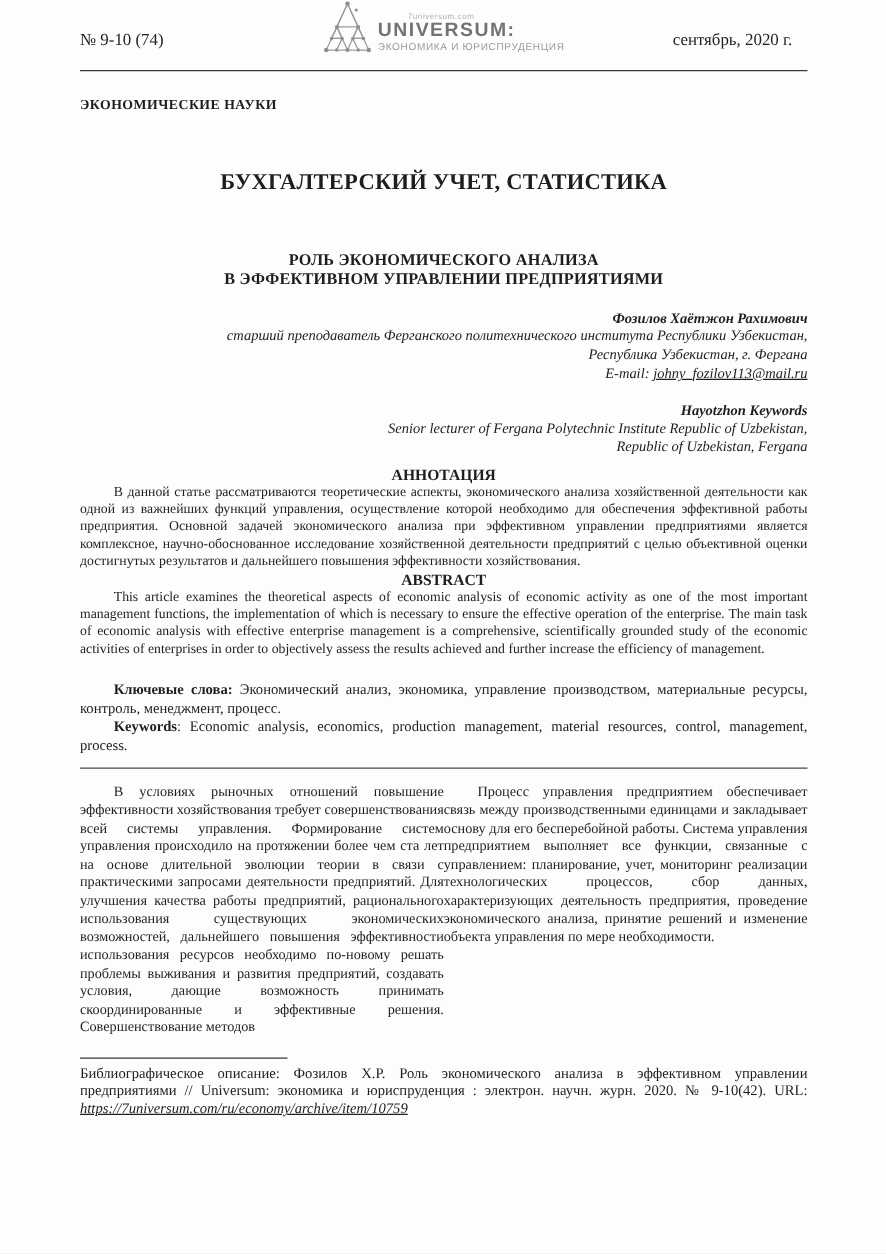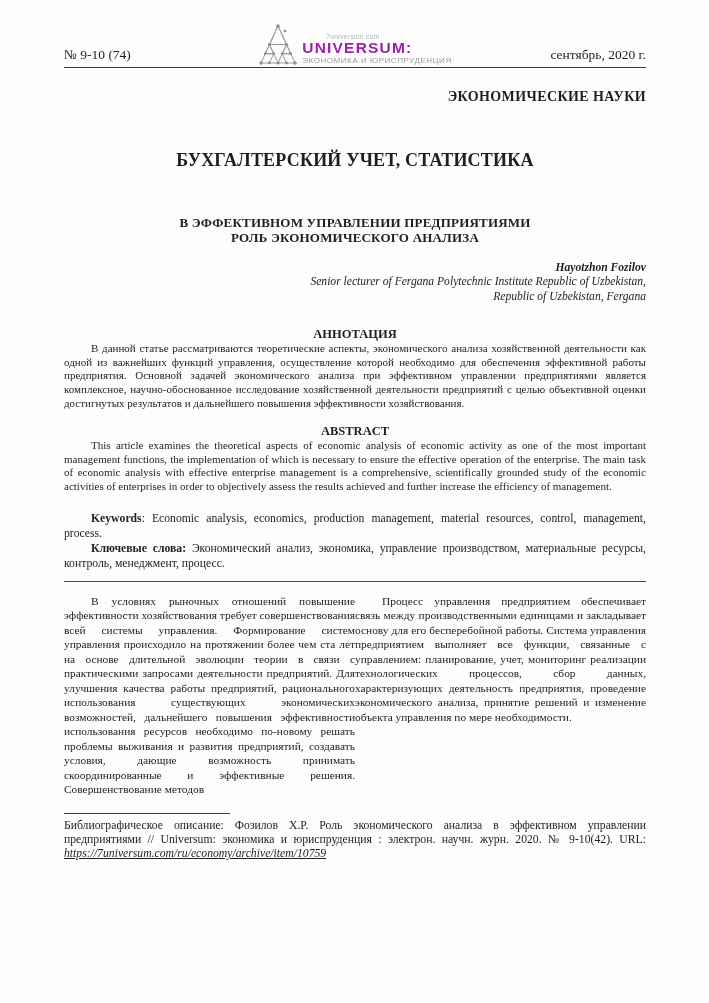--- a/index.html
+++ b/index.html
@@ -9,43 +9,43 @@
     position: relative;
     width: 709px; height: 1003px;
     margin: 0 auto;
     background: #fdfdfd;
     padding: 0 63px 0 64px;
     overflow: hidden;
   }
   
   .header {
     display: flex; justify-content: space-between; align-items: flex-end;
-    height: 68px; border-bottom: 1.5px solid #3a3a3a; padding-bottom: 1px;
+    height: 57px; border-bottom: 1.5px solid #3a3a3a; padding-bottom: 13px;
   }
   .header-issue, .header-date { font-size: 13.5px; width: 120px; padding-bottom: 3px; white-space: nowrap; }
-  .header-date { text-align: right; }
+  .header-date { text-align: center; }
   .logo { display: flex; align-items: flex-end; gap: 4px; }
   .logo svg { display: block; }
   .logo-text { font-family: "Liberation Sans", sans-serif; color: #8f8f8f; line-height: 1.05; padding-bottom: 1px; }
   .logo-site { font-size: 6.5px; color: #b0b0b0; letter-spacing: .4px; margin-left: 24px; }
-  .logo-title { font-size: 15.5px; letter-spacing: 1.2px; font-weight: bold; color: #a21caf; }
+  .logo-title { font-size: 15.5px; letter-spacing: 1.2px; font-weight: bold; color: #737373; }
   .logo-subtitle { font-size: 8px; letter-spacing: .55px; color: #9a9a9a; }
   
-  .section-heading { margin-top: 21px; text-align: right; font-weight: bold; font-size: 14px; letter-spacing: .4px; }
+  .section-heading { margin-top: 21px; text-align: left; font-weight: bold; font-size: 11px; letter-spacing: .4px; }
   .rubric-heading  { margin-top: 45px; text-align: center; font-weight: bold; font-size: 18px; letter-spacing: .2px; }
   .article-title   { margin-top: 44px; text-align: center; font-weight: bold; font-size: 13px; line-height: 1.18; letter-spacing: .2px; }
   
   .author-block { margin-top: 17px; text-align: right; font-style: italic; font-size: 11.6px; line-height: 1.27; }
   .author-name { font-weight: bold; }
   .email-link, .url-link { text-decoration: underline; color: #1e1e1e; cursor: pointer; }
   .title-en { margin-top: 46px; }
   .author-block-en { margin-top: 15px; }
   
-  .center-heading { margin-top: 22px; text-align: center; font-weight: bold; font-size: 12.5px; }
-  .center-heading.tight { margin-top: 13px; }
+  .center-heading { margin-top: 7px; text-align: center; font-weight: bold; font-size: 12.5px; }
+  .center-heading.tight { margin-top: 0; }
   .abstract-text {
     font-size: 11px; line-height: 1.255; text-align: justify; text-indent: 27px;
   }
   .keywords { margin-top: 18px; font-size: 11.7px; line-height: 1.255; text-align: justify; text-indent: 27px; }
   .keywords + .keywords { margin-top: 1px; }
   .kw-label { font-weight: bold; }
   
   .divider { margin-top: 9px; border: none; border-top: 1.2px solid #4a4a4a; }
   .columns { margin-top: 12px; display: flex; }
   .col { flex: 1 1 0; font-size: 11.4px; line-height: 1.272; text-align: justify; }
@@ -94,39 +94,45 @@
         <div class="logo-title">UNIVERSUM:</div>
         <div class="logo-subtitle">ЭКОНОМИКА И ЮРИСПРУДЕНЦИЯ</div>
       </div>
     </div>
     <div class="header-date">сентябрь, 2020 г.</div>
   </div>
 
   <div class="section-heading">ЭКОНОМИЧЕСКИЕ НАУКИ</div>
   <div class="rubric-heading">БУХГАЛТЕРСКИЙ УЧЕТ, СТАТИСТИКА</div>
   <div class="article-title">
+    <div>РОЛЬ ЭКОНОМИЧЕСКОГО АНАЛИЗА</div>
     <div>В ЭФФЕКТИВНОМ УПРАВЛЕНИИ ПРЕДПРИЯТИЯМИ</div>
-    <div>РОЛЬ ЭКОНОМИЧЕСКОГО АНАЛИЗА</div>
   </div>
 
+  <div class="author-block">
+    <div class="author-name">Фозилов Хаётжон Рахимович</div>
+    <div>старший преподаватель Ферганского политехнического института Республики Узбекистан,</div>
+    <div>Республика Узбекистан, г. Фергана</div>
+    <div><span>E-mail: </span><span class="email-link">johny_fozilov113@mail.ru</span></div>
+  </div>
 
   <div class="author-block author-block-en">
-    <div class="author-name">Hayotzhon Fozilov</div>
+    <div class="author-name">Hayotzhon Keywords</div>
     <div>Senior lecturer of Fergana  Polytechnic Institute Republic of Uzbekistan,</div>
     <div>Republic of Uzbekistan, Fergana</div>
   </div>
 
   <div class="center-heading">АННОТАЦИЯ</div>
   <p class="abstract-text">В данной статье рассматриваются теоретические аспекты, экономического анализа хозяйственной деятельности как одной из важнейших функций управления, осуществление которой необходимо для обеспечения эффективной работы предприятия. Основной задачей экономического анализа при эффективном управлении предприятиями является комплексное, научно-обоснованное исследование хозяйственной деятельности предприятий с целью объективной оценки достигнутых результатов и дальнейшего повышения эффективности хозяйствования.</p>
 
   <div class="center-heading tight">ABSTRACT</div>
   <p class="abstract-text">This article examines the theoretical aspects of economic analysis of economic activity as one of the most important management functions, the implementation of which is necessary to ensure the effective operation of the enterprise. The main task of economic analysis with effective enterprise management is a comprehensive, scientifically grounded study of the economic activities of enterprises in order to objectively assess the results achieved and further increase the efficiency of management.</p>
 
+  <p class="keywords"><span class="kw-label">Ключевые слова:</span><span> Экономический анализ, экономика, управление производством, материальные ресурсы, контроль, менеджмент, процесс.</span></p>
   <p class="keywords"><span class="kw-label">Keywords</span><span>: Economic analysis, economics, production management, material resources, control, management, process.</span></p>
-  <p class="keywords"><span class="kw-label">Ключевые слова:</span><span> Экономический анализ, экономика, управление производством, материальные ресурсы, контроль, менеджмент, процесс.</span></p>
 
   <hr class="divider">
 
   <div class="columns">
     <div class="col">
       <p class="indent">В условиях рыночных отношений повышение эффективности хозяйствования требует совершенствования всей системы управления. Формирование систем управления происходило на протяжении более чем ста лет на основе длительной эволюции теории в связи с практическими запросами деятельности предприятий. Для улучшения качества работы предприятий, рационального использования существующих экономических возможностей, дальнейшего повышения эффективности использования ресурсов необходимо по-новому решать проблемы выживания и развития предприятий, создавать условия, дающие возможность принимать скоординированные и эффективные решения. Совершенствование методов</p>
     </div>
     <div class="col">
       <p class="indent">Процесс управления предприятием обеспечивает связь между производственными единицами и закладывает основу для его бесперебойной работы. Система управления предприятием выполняет все функции, связанные с управлением: планирование, учет, мониторинг реализации технологических процессов, сбор данных, характеризующих деятельность предприятия, проведение экономического анализа, принятие решений и изменение объекта управления по мере необходимости.</p>
     </div>

